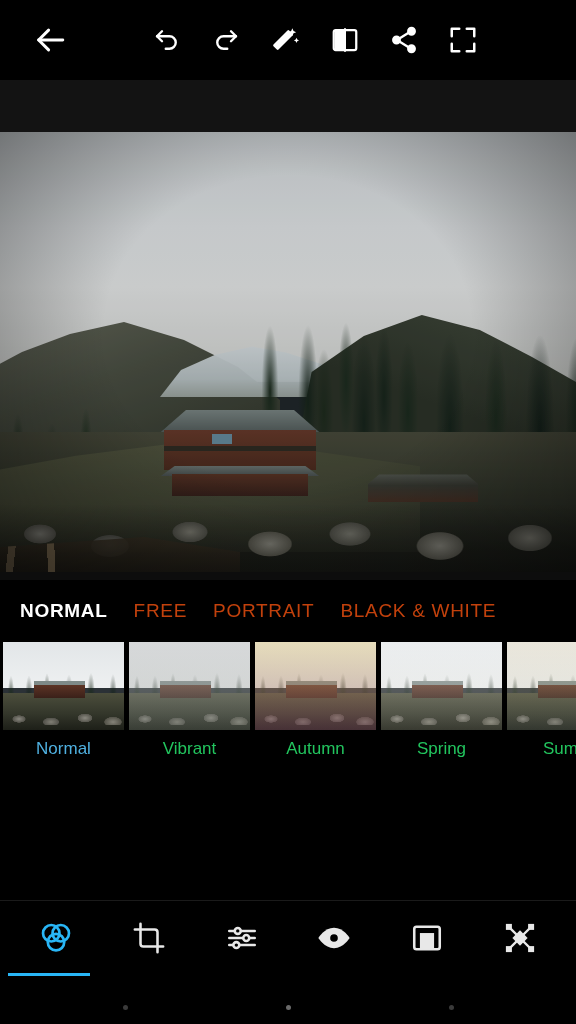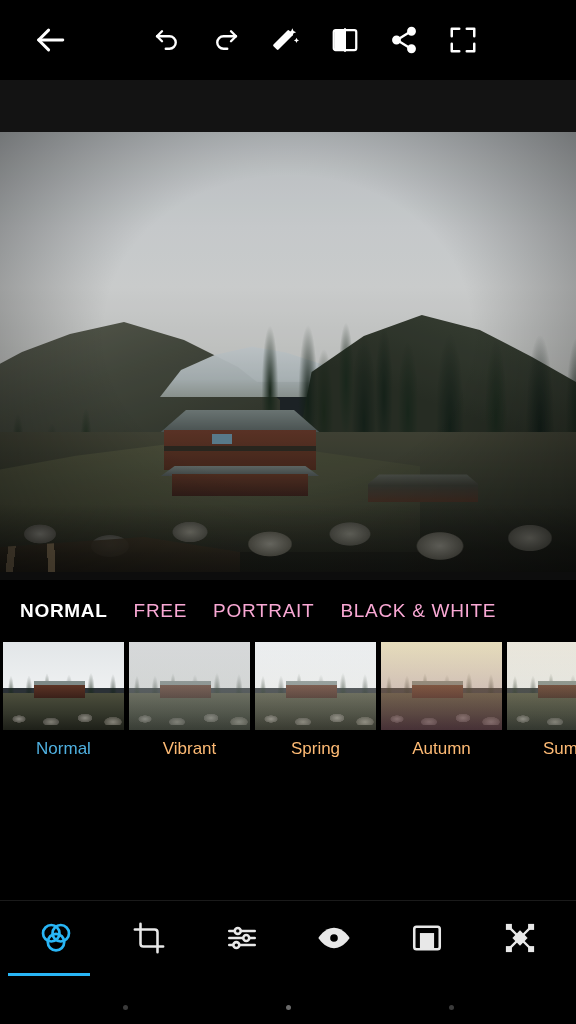--- a/index.html
+++ b/index.html
@@ -147,21 +147,21 @@
     background:radial-gradient(ellipse at 50% 45%, rgba(0,0,0,0) 45%, rgba(0,0,0,.45) 100%);
   }
   .dark-grade { position:absolute; inset:0; background:rgba(10,14,18,.18); }
 
   
   .cat-strip {
     height:62px; display:flex; align-items:center; gap:0;
     overflow:hidden; background:#000; padding-left:20px;
   }
   .cat {
-    color:#f9a8d4; font-size:19px; letter-spacing:.7px;
+    color:#c2410c; font-size:19px; letter-spacing:.7px;
     white-space:nowrap; padding:0 26px 0 0; cursor:pointer;
   }
   .cat:first-child { padding-right:26px; }
   .cat.active { color:#ffffff; font-weight:bold; }
   .tn-sky { position:absolute; left:0; top:0; width:100%; height:52%;
             background:linear-gradient(#e2e6e8,#eef0f1); }
   .tn-trees { position:absolute; left:0; top:6%; width:100%; height:78%;
     background:
       radial-gradient(ellipse 5px 38px at 8px 56px, #1b2a1c 0%, transparent 72%),
       radial-gradient(ellipse 6px 44px at 26px 60px, #16231a 0%, transparent 72%),
@@ -180,21 +180,21 @@
       radial-gradient(ellipse 11px 6px at 48px 13px, #807e74 0%, #52514a 70%, transparent 75%),
       radial-gradient(ellipse 10px 6px at 82px 9px, #8b8980 0%, #57564e 70%, transparent 75%),
       radial-gradient(ellipse 12px 7px at 110px 13px, #858379 0%, #545349 70%, transparent 75%);
   }
   .tn-overlay { position:absolute; inset:0; }
 
   .thumbs-wrap { position:relative; }
   .thumb-row { display:flex; gap:5px; padding-left:3px; }
   .thumb2 { flex:0 0 121px; width:121px; }
   .thumb2 .ph { position:relative; width:121px; height:88px; overflow:hidden; background:#2b3136; }
-  .thumb2 .lbl { text-align:center; font-size:17px; color:#fdba74; margin-top:9px; }
+  .thumb2 .lbl { text-align:center; font-size:17px; color:#22c55e; margin-top:9px; }
   .thumb2.selected .lbl { color:#4fb0e0; }
 
   
   .bottombar {
     position:absolute; left:0; bottom:0; width:576px; height:124px;
     background:#000; border-top:1px solid #1a1a1a;
   }
   .bottom-icons {
     display:flex; align-items:center; height:74px; padding:0 10px;
   }
@@ -343,35 +343,35 @@
         <div class="lbl">Vibrant</div>
       </div>
 
       <div class="thumb2">
         <div class="ph">
           <div class="tn-sky"></div>
             <div class="tn-trees"></div>
             <div class="tn-ground"></div>
           <div class="tn-house"></div>
             <div class="tn-rocks"></div>
-          <div class="tn-overlay" style="background:linear-gradient(180deg,rgba(255,255,255,0.30),rgba(180,180,160,0.18))"></div>
+          <div class="tn-overlay" style="background:linear-gradient(180deg,rgba(235,205,120,0.40),rgba(120,70,90,0.45))"></div>
         </div>
-        <div class="lbl">Spring</div>
+        <div class="lbl">Autumn</div>
       </div>
 
       <div class="thumb2">
         <div class="ph">
           <div class="tn-sky"></div>
             <div class="tn-trees"></div>
             <div class="tn-ground"></div>
           <div class="tn-house"></div>
             <div class="tn-rocks"></div>
-          <div class="tn-overlay" style="background:linear-gradient(180deg,rgba(235,205,120,0.40),rgba(120,70,90,0.45))"></div>
+          <div class="tn-overlay" style="background:linear-gradient(180deg,rgba(255,255,255,0.30),rgba(180,180,160,0.18))"></div>
         </div>
-        <div class="lbl">Autumn</div>
+        <div class="lbl">Spring</div>
       </div>
 
       <div class="thumb2">
         <div class="ph">
           <div class="tn-sky"></div>
             <div class="tn-trees"></div>
             <div class="tn-ground"></div>
           <div class="tn-house"></div>
             <div class="tn-rocks"></div>
           <div class="tn-overlay" style="background:linear-gradient(180deg,rgba(255,230,180,0.25),rgba(140,150,140,0.20))"></div>

